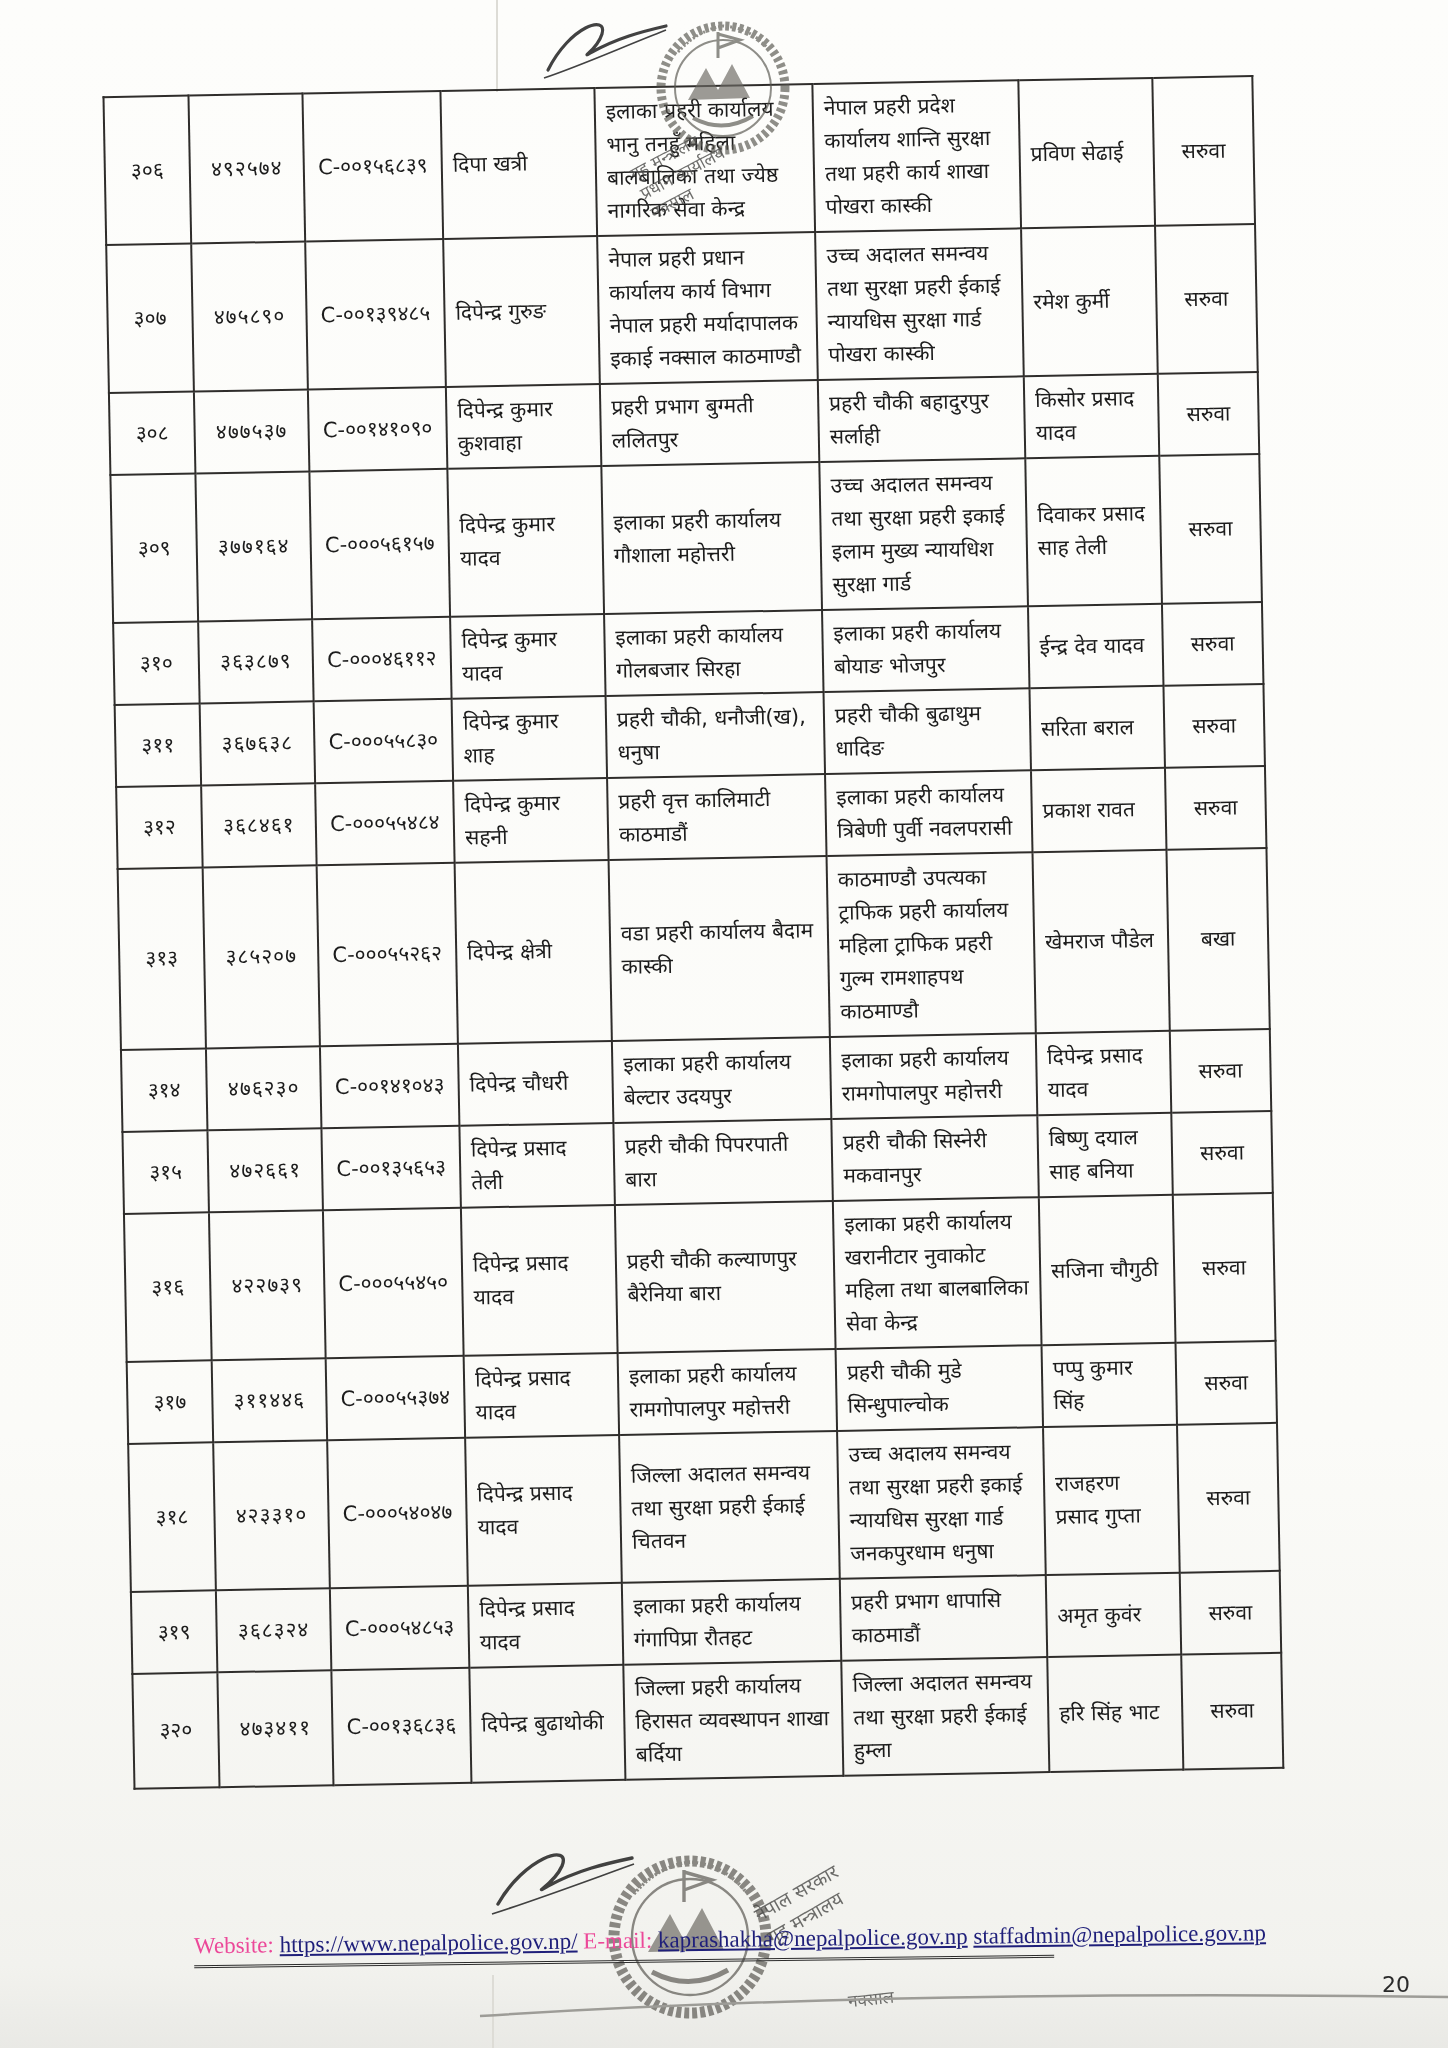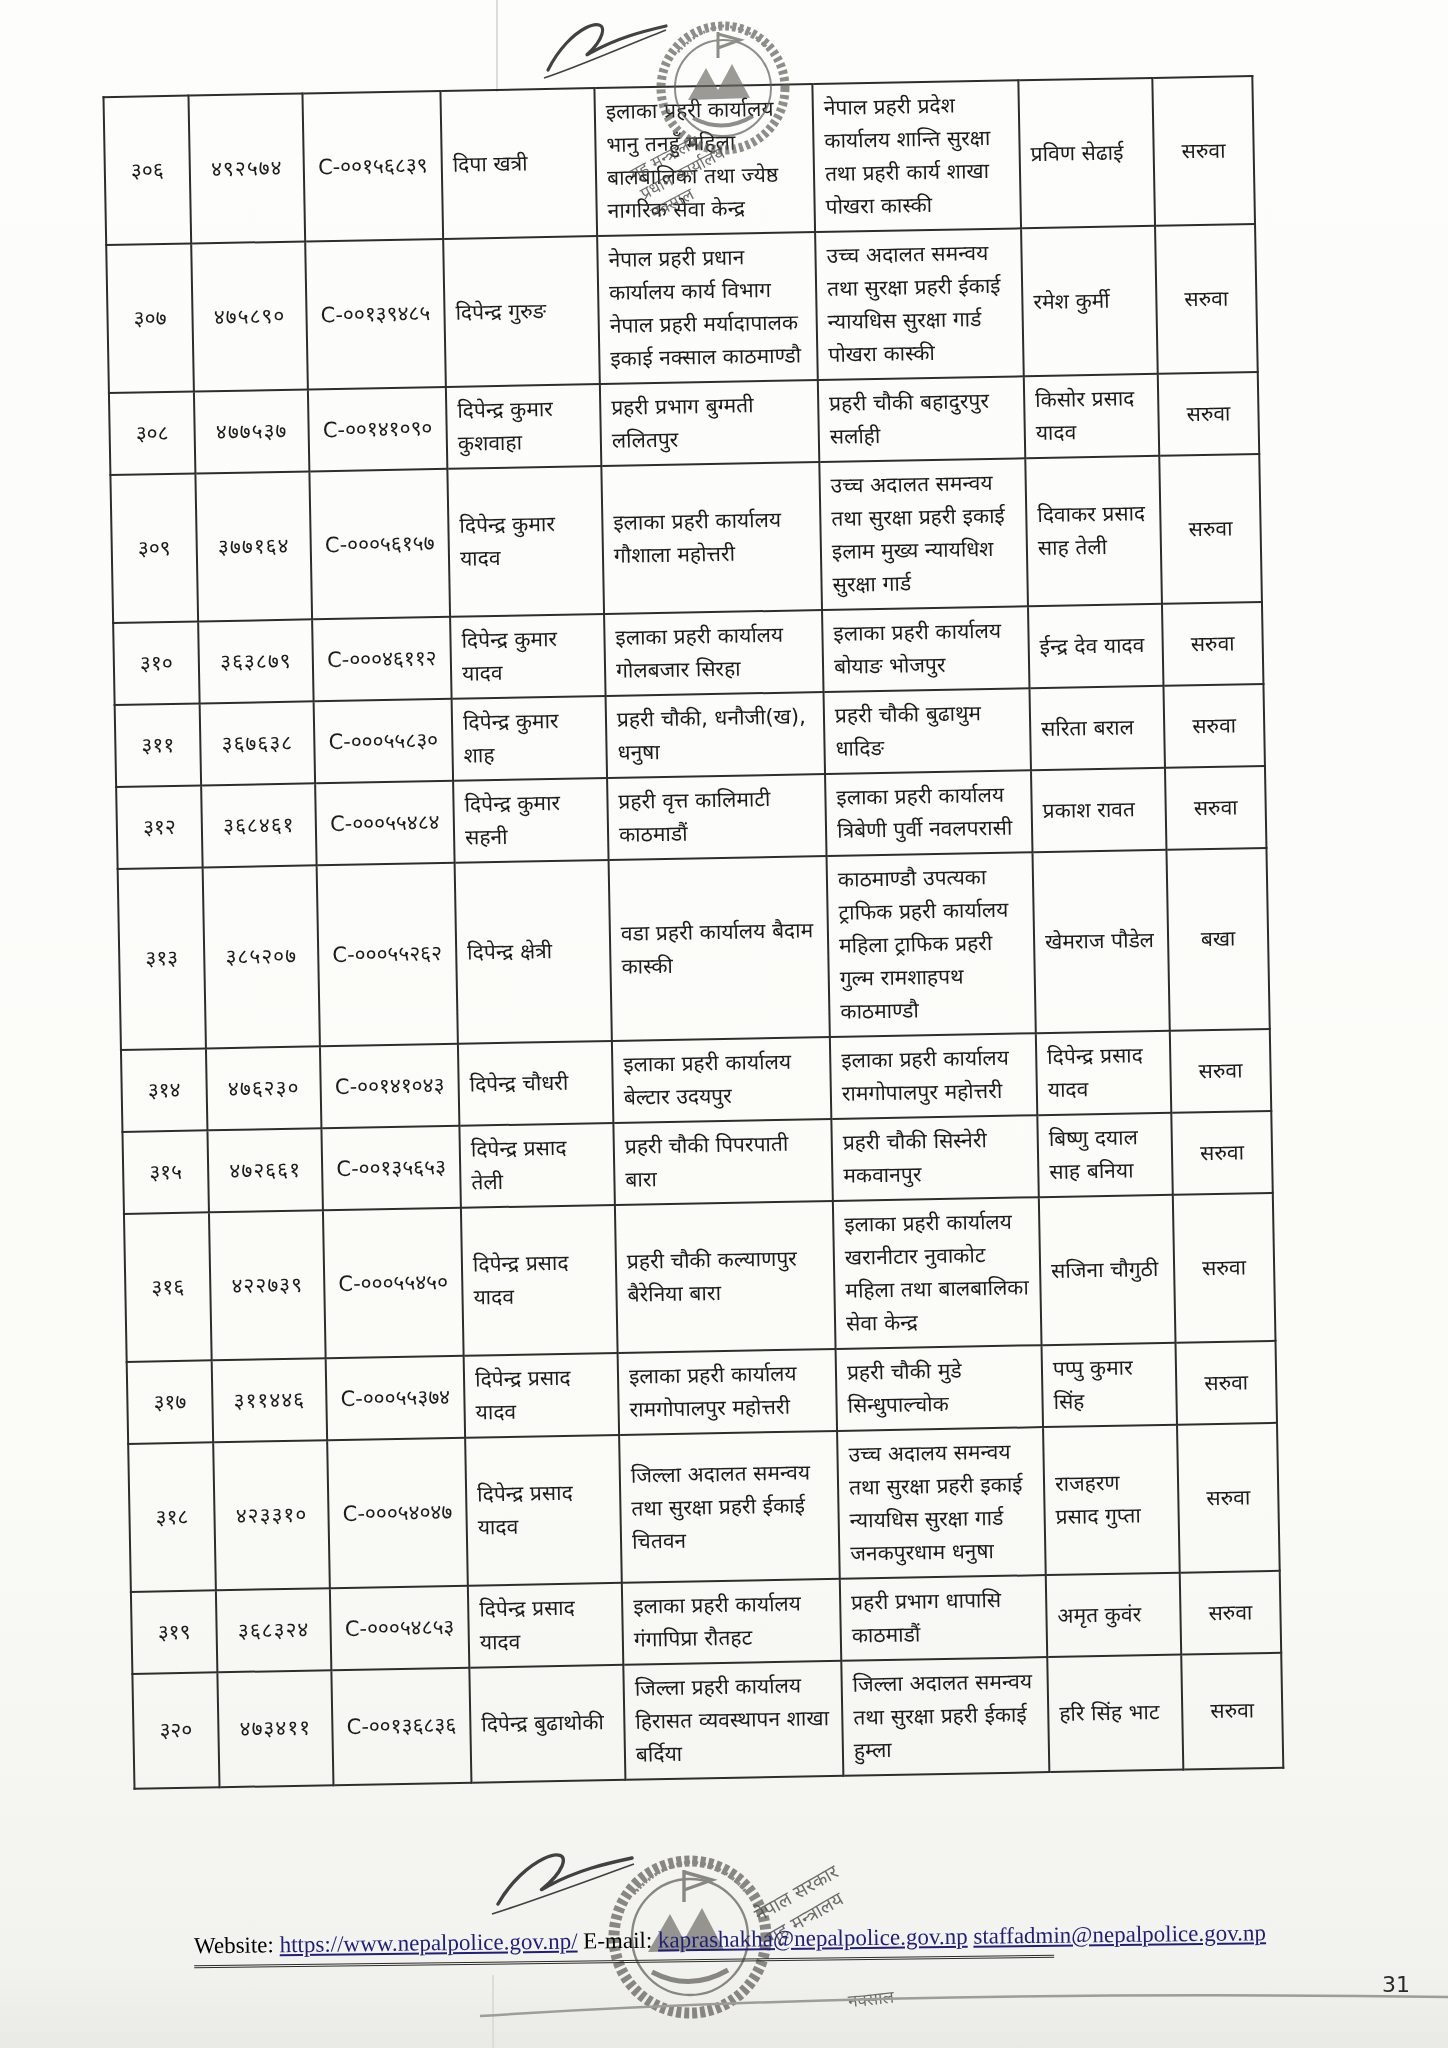--- a/index.html
+++ b/index.html
@@ -49,21 +49,21 @@
   
   .footer{
     position:absolute;left:194px;top:1928px;width:860px;
     transform:rotate(-0.7deg);
     font-family:"Liberation Serif","DejaVu Serif",serif;
     font-size:23px;color:#141414;
     border-bottom:3px double #2c2c2c;
     padding-bottom:6px;white-space:nowrap;
   }
   .footer a{color:#1f1f7a;text-decoration:underline;cursor:pointer;}
-  .footer .lbl{color:#000000;}
+  .footer .lbl{color:#ec4899;}
   .page-number{
     position:absolute;left:1382px;top:1972px;
     font-size:22px;color:#2a2a2a;
   }
   .edge-curve{position:absolute;left:0;top:0;width:1448px;height:2048px;pointer-events:none;}
 </style>
 </head>
 <body>
 
 <div class="page">
@@ -289,19 +289,19 @@
   </div>
 
   <div class="footer">
     <span class="lbl">Website:</span>
     <a>https://www.nepalpolice.gov.np/</a>
     <span class="lbl">E-mail:</span>
     <a>kaprashakha@nepalpolice.gov.np</a>
     <a>staffadmin@nepalpolice.gov.np</a>
   </div>
 
-  <div class="page-number">31</div>
+  <div class="page-number">20</div>
 
   <svg class="edge-curve" viewBox="0 0 1448 2048">
     <path d="M480 2016 C760 1998 1080 1992 1448 1997" fill="none" stroke="#9d9c97" stroke-width="2.5"></path>
   </svg>
 
 </div>
 
 </body></html>

